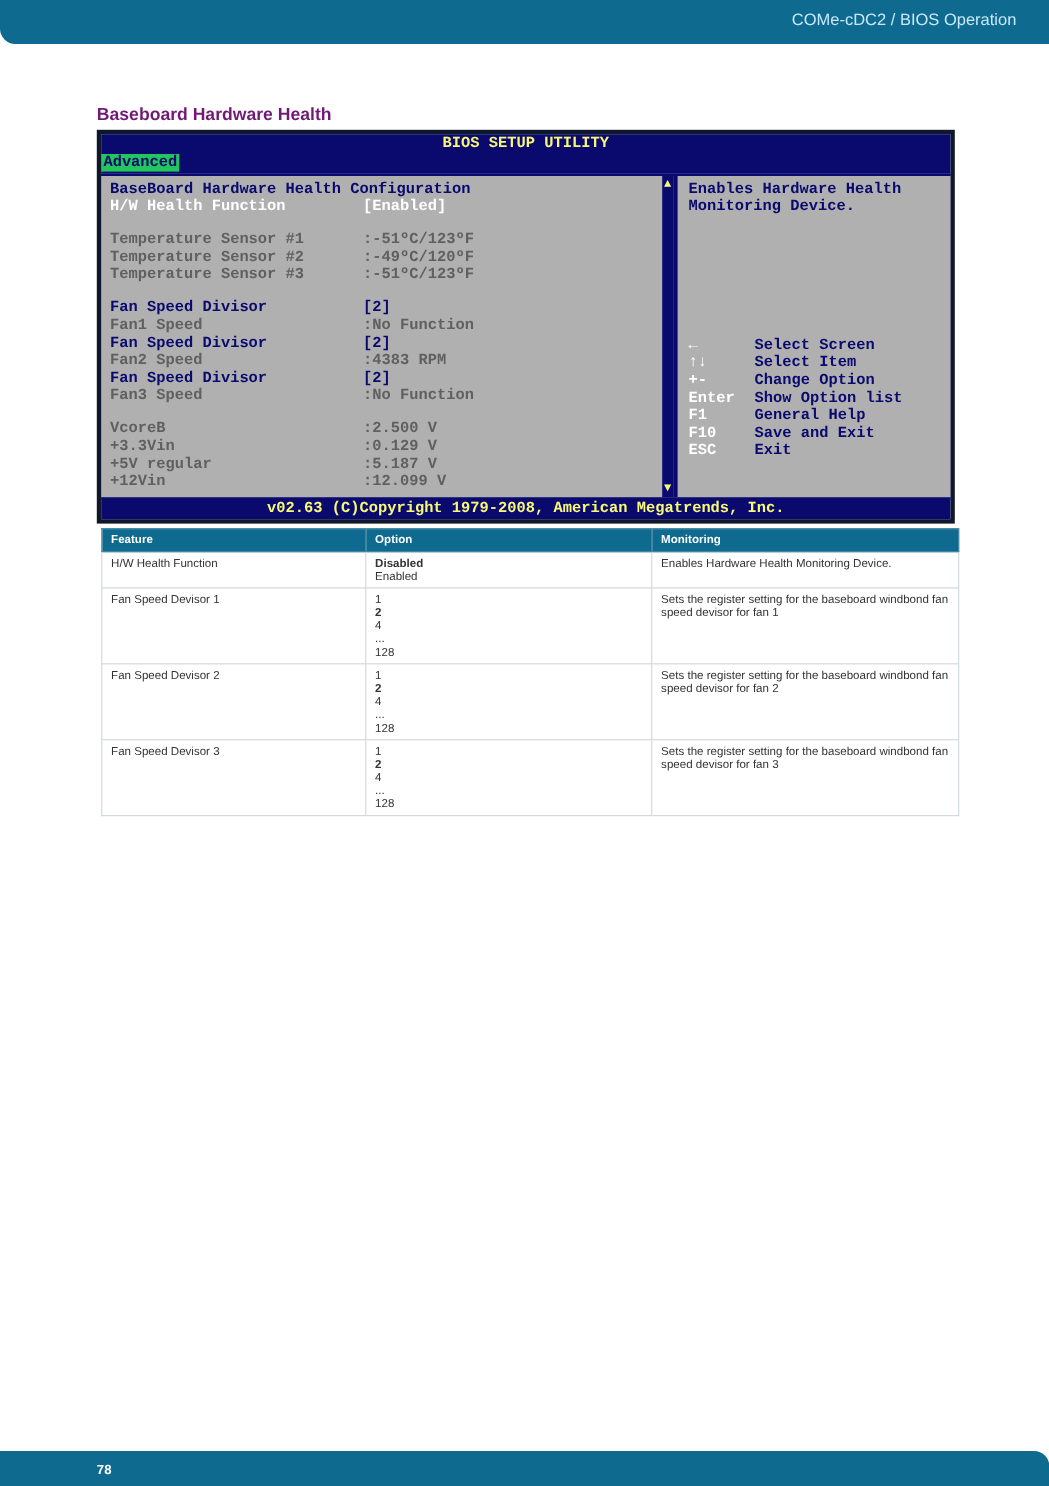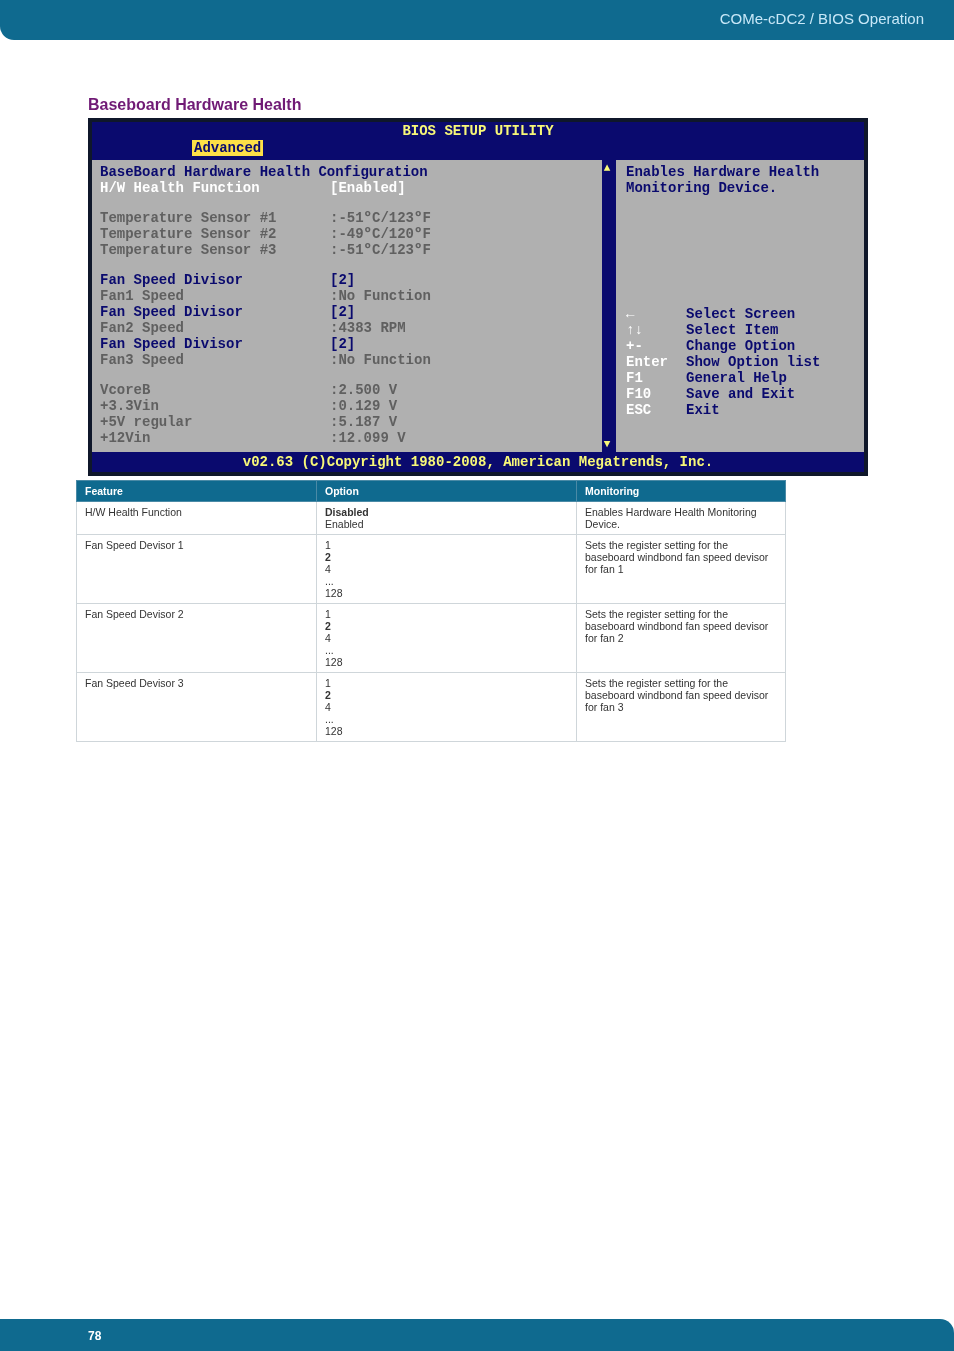--- a/index.html
+++ b/index.html
@@ -47,24 +47,23 @@
     color: #f8f878;
     text-align: center;
     padding: 1px 0;
   }
   .bios-tabs-row {
     background: #0a0a6e;
     color: #b0b0b0;
     padding: 0 0 2px 0;
   }
   .bios-tab-active {
-    background: #fde047;
+    background: #22c55e;
     color: #0a0a6e;
     display: inline-block;
-    margin-left: 100px;
     padding: 0 2px;
   }
   .bios-body {
     display: flex;
     border-top: 2px solid #0a0a6e;
     background: #0a0a6e;
   }
   .bios-left {
     flex: 0 0 520px;
     background: #b0b0b0;
@@ -106,22 +105,22 @@
   .bios-footer {
     background: #0a0a6e;
     color: #f8f878;
     text-align: center;
     padding: 0 0 2px 0;
     border-top: 2px solid #0a0a6e;
   }
   .feat-table {
     position: absolute;
     top: 480px;
-    left: 76px;
-    width: 710px;
+    left: 92px;
+    width: 780px;
     border-collapse: collapse;
     font-size: 10.5px;
   }
   .feat-table th {
     background: #0f6a8f;
     color: #ffffff;
     text-align: left;
     padding: 4px 8px;
     font-weight: bold;
     border: 1px solid #4a8aa6;
@@ -261,21 +260,21 @@
             <span class="hkey">F10</span>
             <span class="htext">Save and Exit</span>
           </div>
           <div class="hrow">
             <span class="hkey">ESC</span>
             <span class="htext">Exit</span>
           </div>
         </div>
     </div>
   </div>
-  <div class="bios-footer">v02.63 (C)Copyright 1980-2008, American Megatrends, Inc.</div>
+  <div class="bios-footer">v02.63 (C)Copyright 1979-2008, American Megatrends, Inc.</div>
 </div>
 
 <table class="feat-table">
   <thead>
     <tr>
       <th style="width:240px;">Feature</th>
       <th style="width:260px;">Option</th>
       <th>Monitoring</th>
     </tr>
   </thead>

